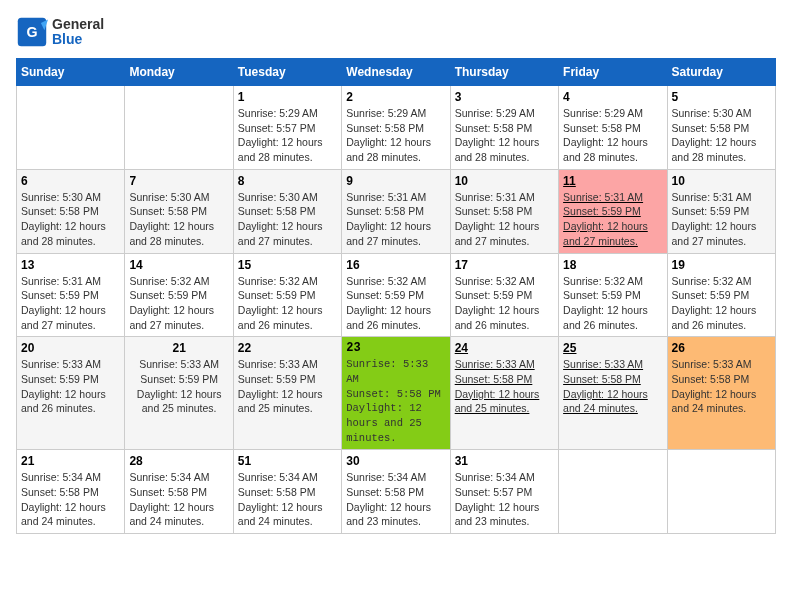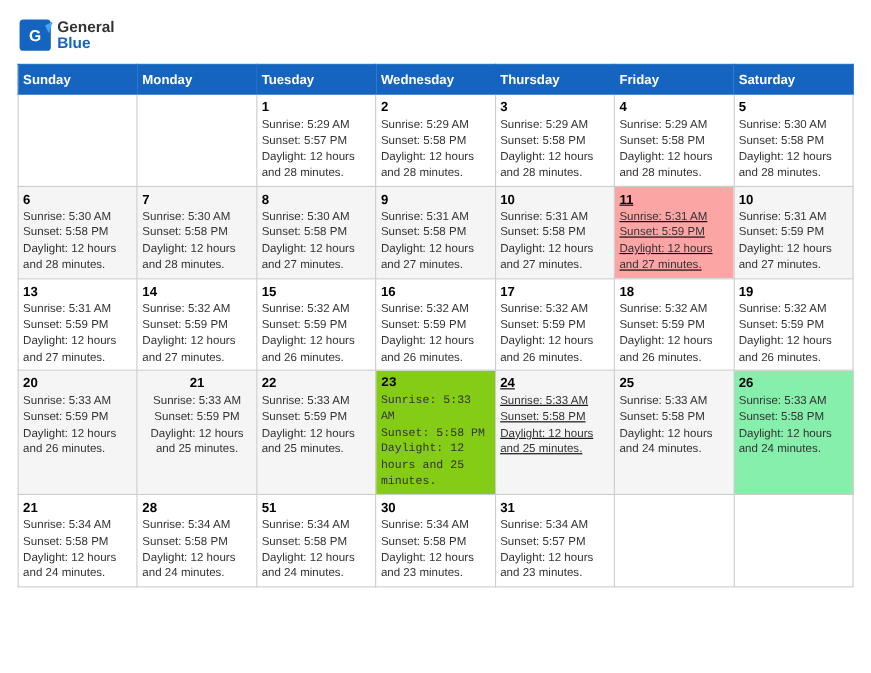--- a/index.html
+++ b/index.html
@@ -264,27 +264,27 @@
           <div class="day-info" style="white-space: pre-line;">Sunrise: 5:33 AM
 Sunset: 5:58 PM
 Daylight: 12 hours and 25 minutes.</div>
         </td>
         <td style="background: rgb(245, 245, 245); text-decoration: underline;">
           <div class="day-number">24</div>
           <div class="day-info" style="white-space: pre-line;">Sunrise: 5:33 AM
 Sunset: 5:58 PM
 Daylight: 12 hours and 25 minutes.</div>
         </td>
-        <td style="background: rgb(245, 245, 245);">
+        <td style="background: rgb(245, 245, 245); text-decoration: underline;">
           <div class="day-number">25</div>
           <div class="day-info" style="white-space: pre-line;">Sunrise: 5:33 AM
 Sunset: 5:58 PM
 Daylight: 12 hours and 24 minutes.</div>
         </td>
-        <td style="background: #86efac; margin-left: 44px;">
+        <td style="background: #fdba74; margin-left: 44px;">
           <div class="day-number">26</div>
           <div class="day-info" style="white-space: pre-line;">Sunrise: 5:33 AM
 Sunset: 5:58 PM
 Daylight: 12 hours and 24 minutes.</div>
         </td>
       </tr>
       <tr>
         <td>
           <div class="day-number">21</div>
           <div class="day-info" style="white-space: pre-line;">Sunrise: 5:34 AM

